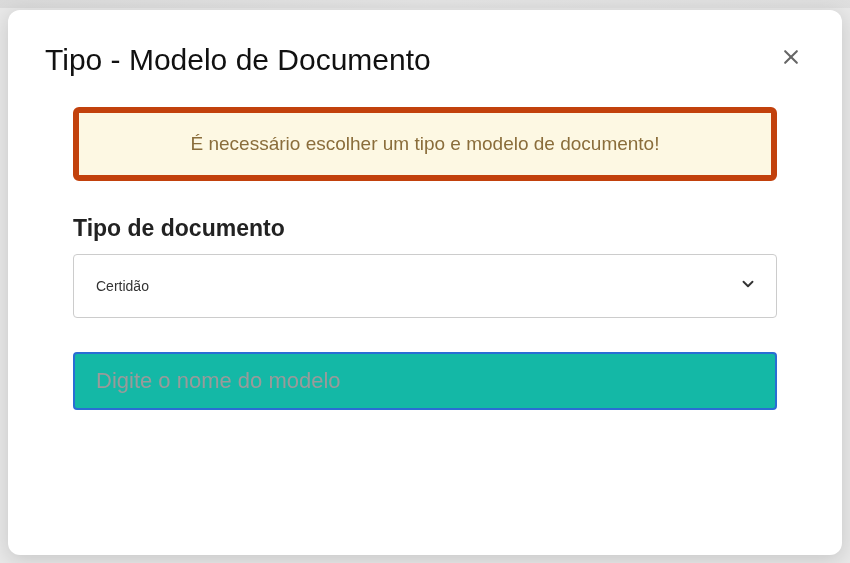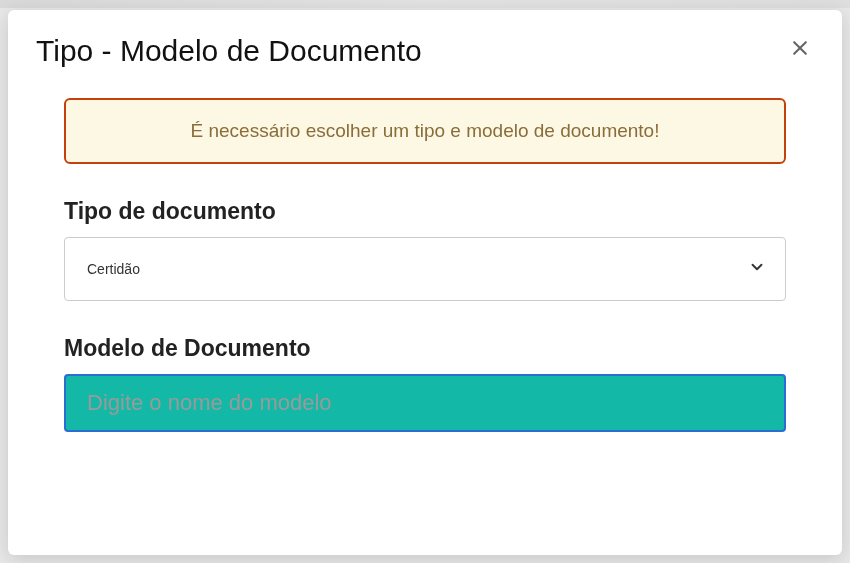--- a/index.html
+++ b/index.html
@@ -24,23 +24,23 @@
       background: linear-gradient(to right, #d0d0d0 0%, #e0e0e0 50%, #d8d8d8 100%);
       opacity: 0.6;
     }
     .modal {
       position: absolute;
       top: 10px;
       left: 8px;
       right: 8px;
       bottom: 8px;
       background: #ffffff;
-      border-radius: 6px;
+      border-radius: 12px;
       box-shadow: 0 4px 20px rgba(0,0,0,0.15);
-      padding: 0;
+      padding: 9px;
     }
     .modal-header {
       display: flex;
       align-items: flex-start;
       justify-content: space-between;
       padding: 24px 28px 20px 28px;
     }
     .modal-title {
       font-size: 30px;
       font-weight: 500;
@@ -58,21 +58,21 @@
     }
     .close-btn svg {
       width: 20px;
       height: 20px;
     }
     .modal-body {
       padding: 10px 56px 30px 56px;
     }
     .alert {
       background: #fdf8e3;
-      border: 2px solid #c2410c;
+      border: 6px solid #c2410c;
       border-radius: 6px;
       padding: 20px 24px;
       text-align: center;
       color: #8a6d3b;
       font-size: 19px;
       margin-bottom: 34px;
     }
     .form-group {
       margin-bottom: 34px;
     }
@@ -161,17 +161,16 @@
         </select>
         <span class="select-chevron">
           <svg viewBox="0 0 24 24" fill="none" stroke="currentColor" stroke-width="2.5" stroke-linecap="round" stroke-linejoin="round">
             <polyline points="6 9 12 15 18 9"></polyline>
           </svg>
         </span>
       </div>
     </div>
 
     <div class="form-group">
-      <label class="form-label">Modelo de Documento</label>
       <input type="text" class="form-input focused" autofocus="" placeholder="Digite o nome do modelo" style="">
     </div>
   </div>
 </div>
 
 </body></html>

